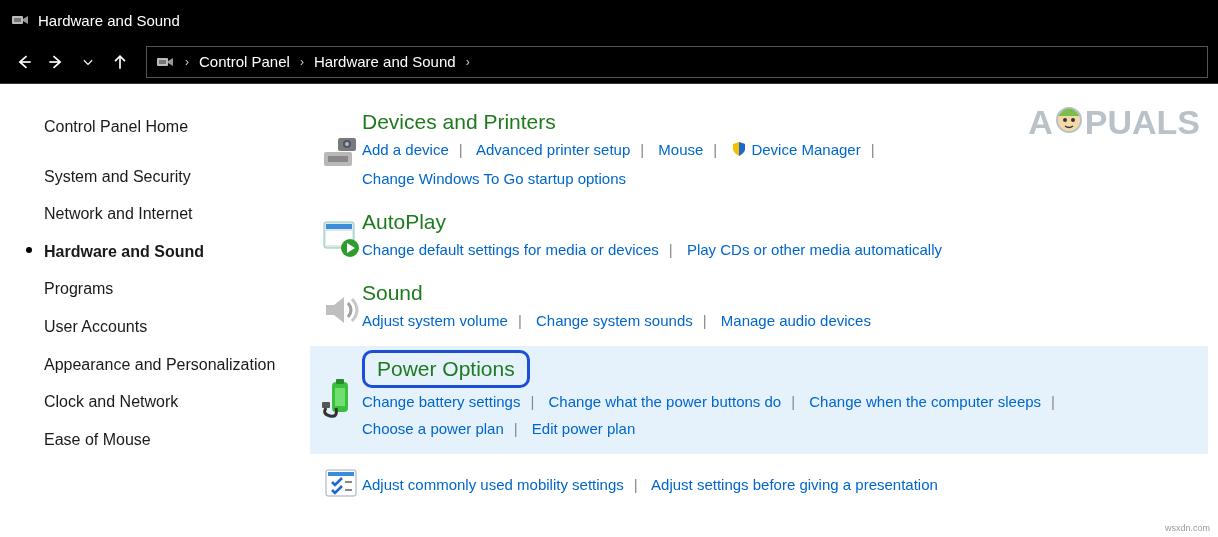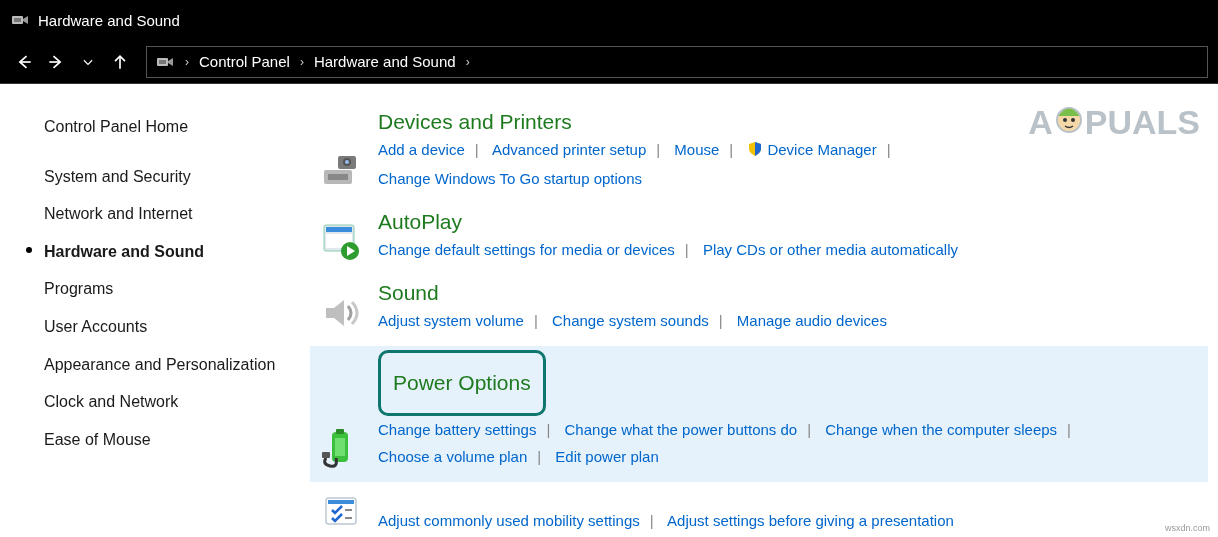--- a/index.html
+++ b/index.html
@@ -90,22 +90,21 @@
     height: 6px;
     background: #000;
     border-radius: 50%;
   }
   .main {
     flex: 1;
     padding: 20px 10px 10px 10px;
   }
   .category {
     display: flex;
-    align-items: flex-end;
-    gap: 16px;
+    align-items: center;
     padding: 6px 0 12px 10px;
   }
   .category.highlight {
     background: #e6f2fb;
   }
   .cat-icon {
     width: 42px;
     height: 42px;
     flex: 0 0 42px;
     display: flex;
@@ -115,23 +114,23 @@
   }
   .cat-body { flex: 1; }
   .cat-title {
     color: #1e7a1e;
     font-size: 21px;
     font-weight: 400;
     cursor: pointer;
     display: inline-block;
   }
   .cat-title.boxed {
-    border: 3px solid #0f766e;
+    border: 3px solid #1d4ed8;
     border-radius: 10px;
-    padding: 18px 12px;
+    padding: 4px 12px;
     margin: -2px 0;
   }
   .links {
     margin-top: 2px;
     line-height: 1.8;
     max-width: 820px;
   }
   .lnk {
     color: #0066cc;
     cursor: pointer;
@@ -320,21 +319,21 @@
           <rect x="2" y="24" width="8" height="6" rx="1" fill="#555"></rect>
         </svg>
       </div>
       <div class="cat-body">
         <div class="cat-title boxed">Power Options</div>
         <div class="links">
           <span class="lnk">Change battery settings</span><span class="sep">|</span>
           <span class="lnk">Change what the power buttons do</span><span class="sep">|</span>
           <span class="lnk">Change when the computer sleeps</span><span class="sep">|</span>
           <br>
-          <span class="lnk">Choose a volume plan</span><span class="sep">|</span>
+          <span class="lnk">Choose a power plan</span><span class="sep">|</span>
           <span class="lnk">Edit power plan</span>
         </div>
       </div>
     </div>
 
     <div class="category">
       <div class="cat-icon">
         <svg viewBox="0 0 42 42" width="42" height="42">
           <rect x="6" y="6" width="30" height="26" rx="2" fill="#fff" stroke="#9ab" stroke-width="1"></rect>
           <rect x="8" y="8" width="26" height="4" fill="#3a8ddb"></rect>

